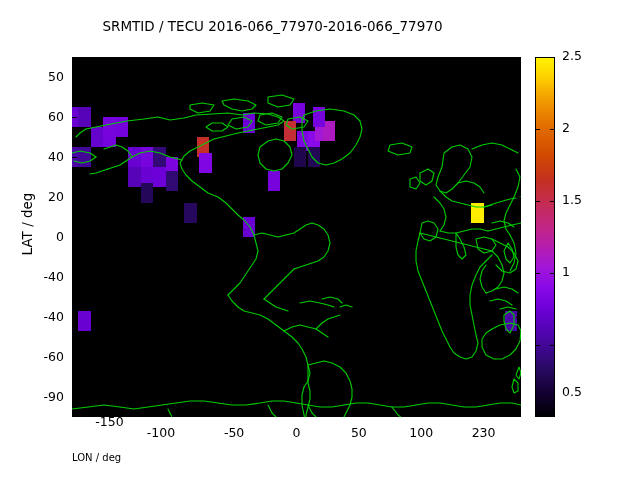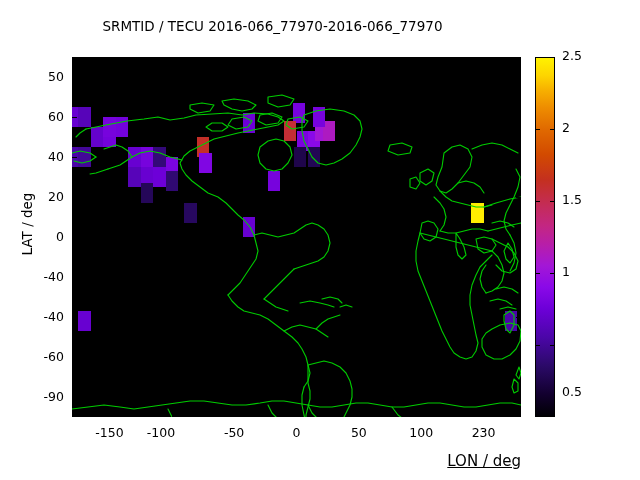--- a/index.html
+++ b/index.html
@@ -88,23 +88,22 @@
     text-align: right;
     color: #000;
     white-space: nowrap;
   }
 
   #xlabel {
     position: absolute;
     left: 72px;
     top: 452px;
     width: 449px;
-    text-align: right;
-    font-size: 15px;
-    text-decoration: underline;
+    text-align: left;
+    font-size: 10px;
   }
   #ylabel {
     position: absolute;
     left: -43px;
     top: 216px;
     width: 140px;
     text-align: center;
     font-size: 13.5px;
     transform: rotate(-90deg);
     transform-origin: 50% 50%;
@@ -348,21 +347,21 @@
       <div class="tick-mark" style="left: 72px; top: 277px; width: 5px; height: 1px;"></div>
       <div class="tick-mark" style="left: 516px; top: 277px; width: 5px; height: 1px;"></div>
       <div class="tick-mark" style="left: 72px; top: 317px; width: 5px; height: 1px;"></div>
       <div class="tick-mark" style="left: 516px; top: 317px; width: 5px; height: 1px;"></div>
       <div class="tick-mark" style="left: 72px; top: 357px; width: 5px; height: 1px;"></div>
       <div class="tick-mark" style="left: 516px; top: 357px; width: 5px; height: 1px;"></div>
       <div class="tick-mark" style="left: 72px; top: 397px; width: 5px; height: 1px;"></div>
       <div class="tick-mark" style="left: 516px; top: 397px; width: 5px; height: 1px;"></div>
     </div>
   <div id="xtick-labels">
-      <div class="xtick-label" style="left: 79.4167px; top: 425px; width: 60px; text-align: center;">-150</div>
+      <div class="xtick-label" style="left: 79.4167px; top: 414px; width: 60px; text-align: center;">-150</div>
       <div class="xtick-label" style="left: 131px; top: 425px; width: 60px;">-100</div>
       <div class="xtick-label" style="left: 204.139px; top: 425px; width: 60px;">-50</div>
       <div class="xtick-label" style="left: 266.5px; top: 425px; width: 60px;">0</div>
       <div class="xtick-label" style="left: 328.861px; top: 425px; width: 60px;">50</div>
       <div class="xtick-label" style="left: 391.222px; top: 425px; width: 60px;">100</div>
       <div class="xtick-label" style="left: 453.583px; top: 425px; width: 60px;">230</div>
     </div>
   <div id="ytick-labels">
       <div class="ytick-label" style="left: 6px; top: 69px; width: 58px;">50</div>
       <div class="ytick-label" style="left: 6px; top: 109px; width: 58px;">60</div>

